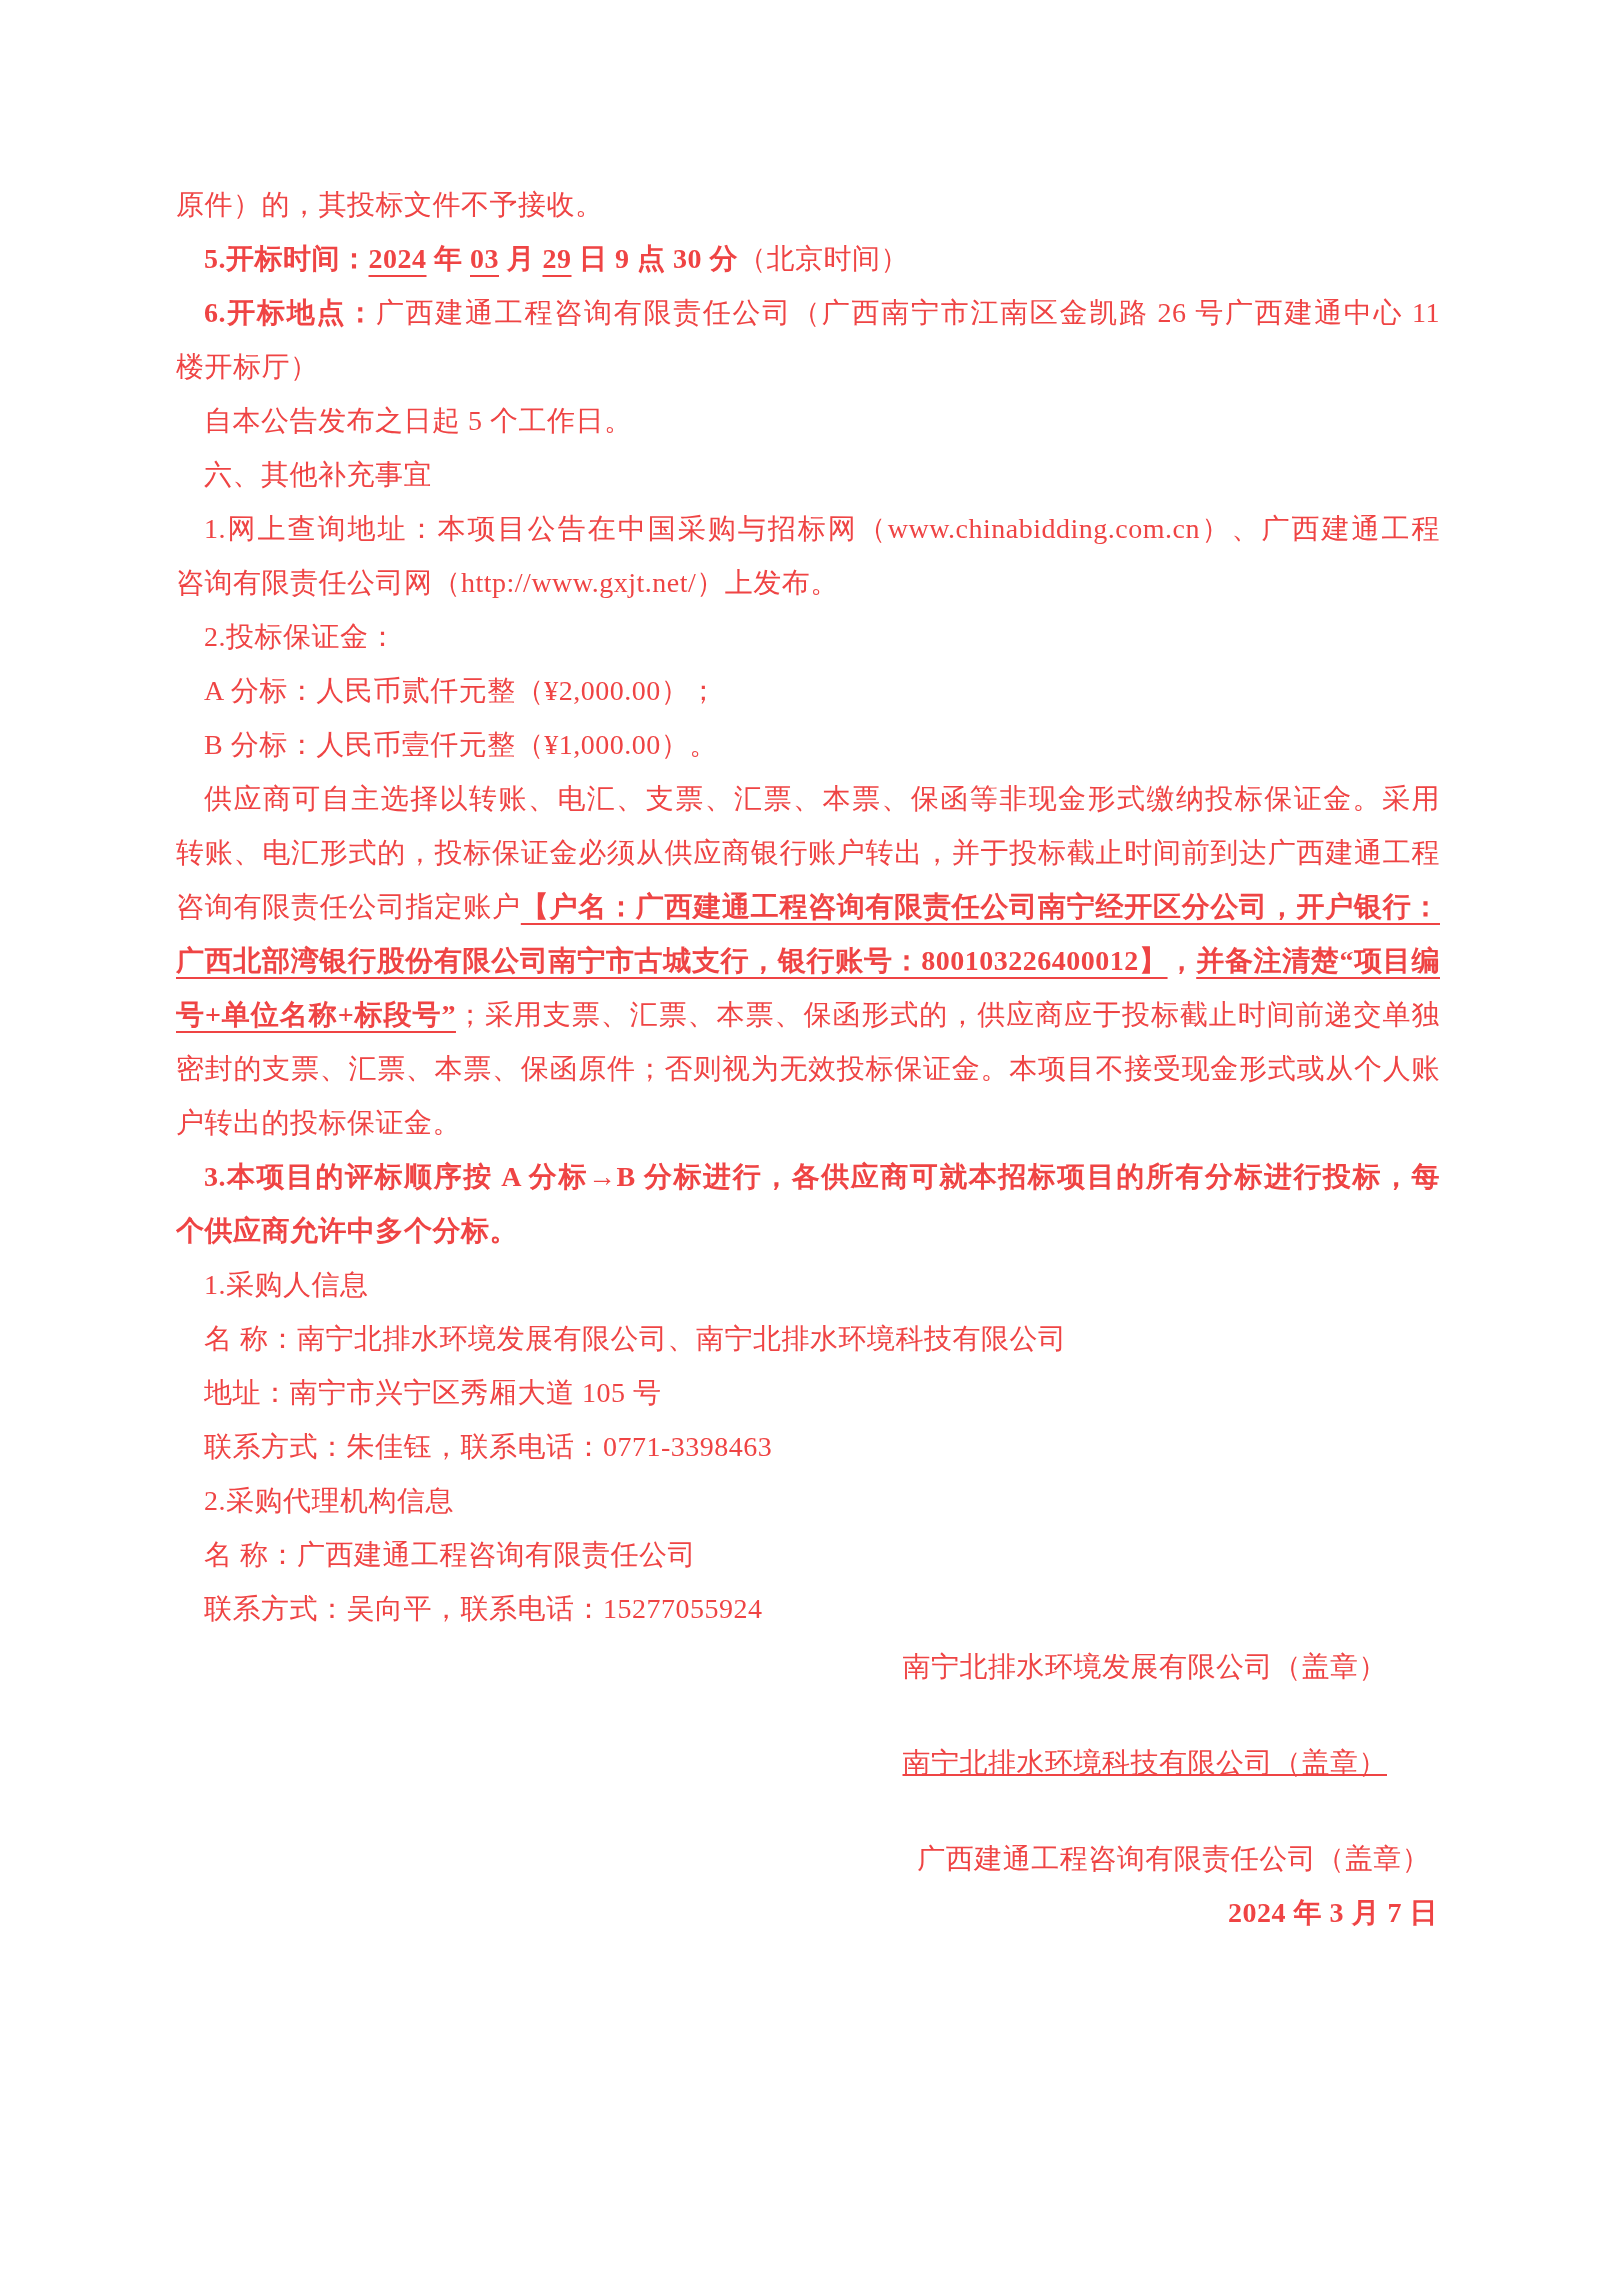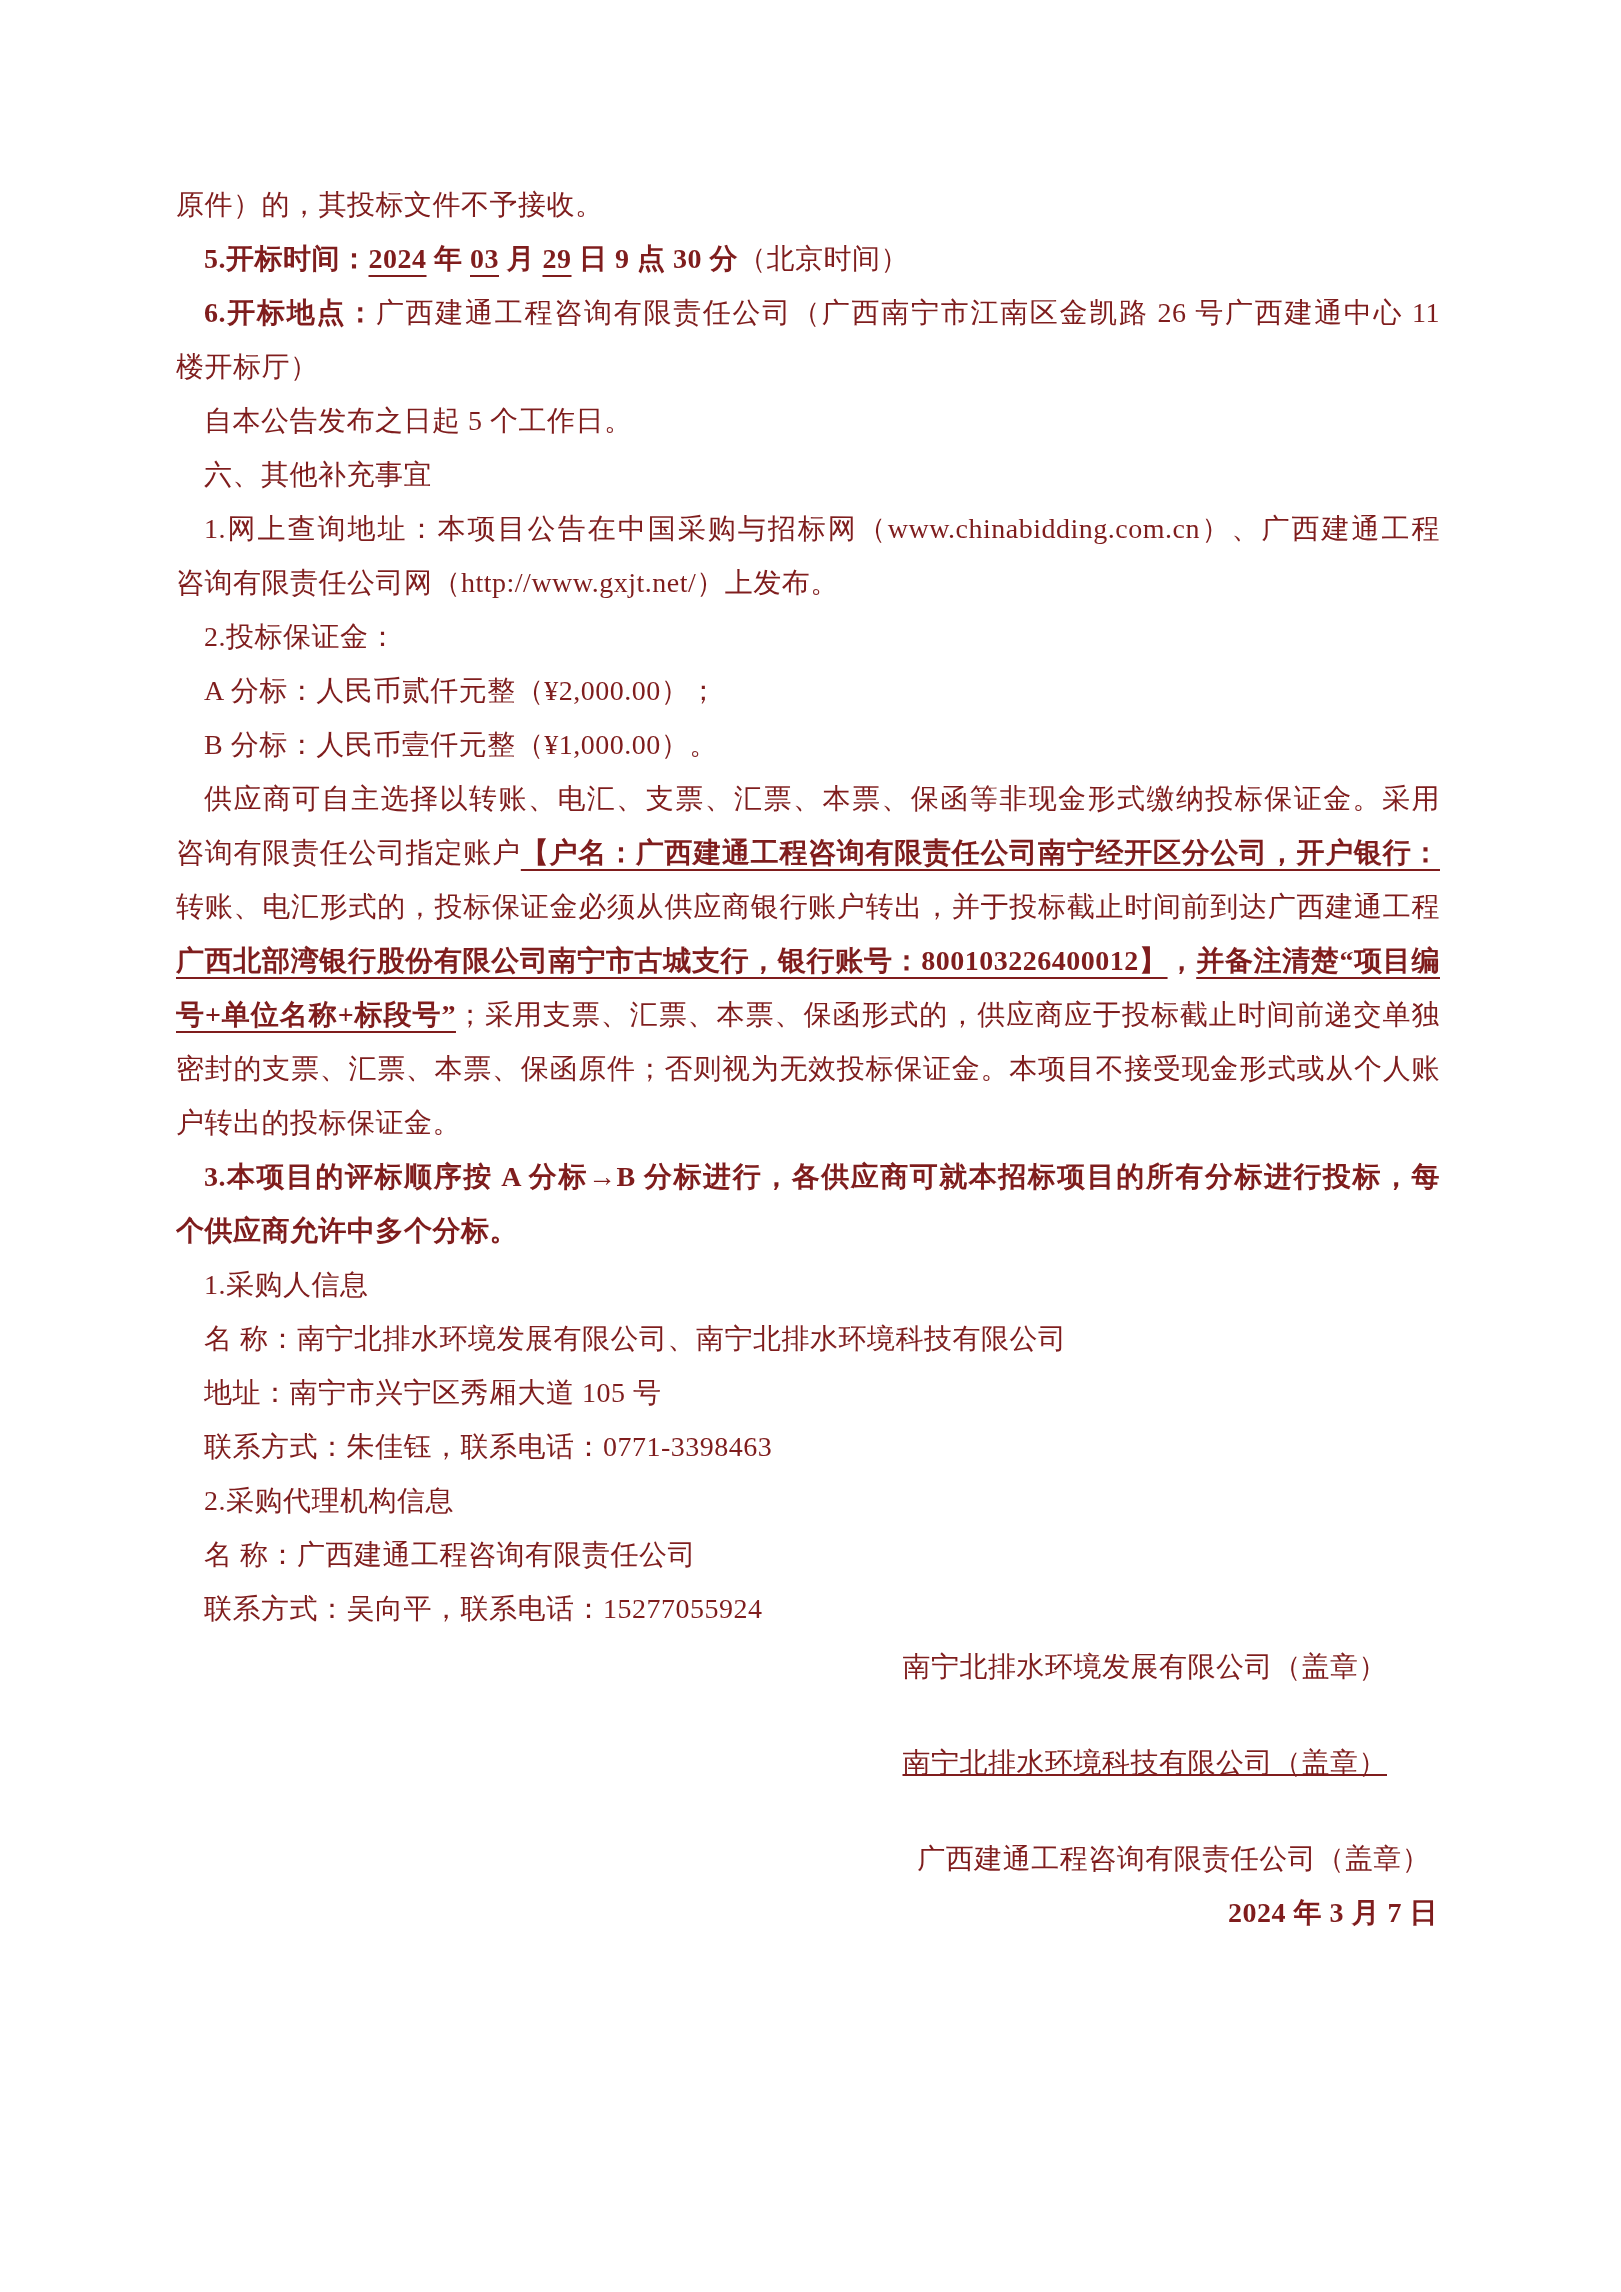--- a/index.html
+++ b/index.html
@@ -3,21 +3,21 @@
 <meta charset="utf-8">
 <style>
   html, body { margin: 0; padding: 0; background: #ffffff; }
   .page {
     position: relative;
     width: 1621px;
     height: 2293px;
     background: #ffffff;
     overflow: hidden;
     font-family: "Liberation Serif", "DejaVu Serif", serif;
-    color: #7f1d1d;
+    color: #ef4444;
   }
   .doc-col {
     position: absolute;
     left: 176px;
     top: 178px;
     width: 1264px;
   }
   .doc-line {
     height: 54px;
     line-height: 54px;
@@ -55,22 +55,22 @@
         <div class="doc-line indent justify"><span class="b">6.开标地点：</span><span>广西建通工程咨询有限责任公司（广西南宁市江南区金凯路 26 号广西建通中心 11</span></div>
         <div class="doc-line"><span>楼开标厅）</span></div>
         <div class="doc-line indent"><span>自本公告发布之日起 5 个工作日。</span></div>
         <div class="doc-line indent"><span>六、其他补充事宜</span></div>
         <div class="doc-line indent justify"><span>1.网上查询地址：本项目公告在中国采购与招标网（www.chinabidding.com.cn）、广西建通工程</span></div>
         <div class="doc-line"><span>咨询有限责任公司网（http://www.gxjt.net/）上发布。</span></div>
         <div class="doc-line indent"><span>2.投标保证金：</span></div>
         <div class="doc-line indent"><span>A 分标：人民币贰仟元整（¥2,000.00）；</span></div>
         <div class="doc-line indent"><span>B 分标：人民币壹仟元整（¥1,000.00）。</span></div>
         <div class="doc-line indent justify"><span>供应商可自主选择以转账、电汇、支票、汇票、本票、保函等非现金形式缴纳投标保证金。采用</span></div>
+        <div class="doc-line justify"><span>转账、电汇形式的，投标保证金必须从供应商银行账户转出，并于投标截止时间前到达广西建通工程</span></div>
         <div class="doc-line justify"><span>咨询有限责任公司指定账户</span><span class="b u">【户名：广西建通工程咨询有限责任公司南宁经开区分公司，开户银行：</span></div>
-        <div class="doc-line justify"><span>转账、电汇形式的，投标保证金必须从供应商银行账户转出，并于投标截止时间前到达广西建通工程</span></div>
         <div class="doc-line justify"><span class="b u">广西北部湾银行股份有限公司南宁市古城支行，银行账号：800103226400012】</span><span class="b">，</span><span class="b u">并备注清楚“项目编</span></div>
         <div class="doc-line justify"><span class="b u">号+单位名称+标段号”</span><span>；采用支票、汇票、本票、保函形式的，供应商应于投标截止时间前递交单独</span></div>
         <div class="doc-line justify"><span>密封的支票、汇票、本票、保函原件；否则视为无效投标保证金。本项目不接受现金形式或从个人账</span></div>
         <div class="doc-line"><span>户转出的投标保证金。</span></div>
         <div class="doc-line indent justify"><span class="b">3.本项目的评标顺序按 A 分标→B 分标进行，各供应商可就本招标项目的所有分标进行投标，每</span></div>
         <div class="doc-line"><span class="b">个供应商允许中多个分标。</span></div>
         <div class="doc-line indent"><span>1.采购人信息</span></div>
         <div class="doc-line indent"><span>名 称：南宁北排水环境发展有限公司、南宁北排水环境科技有限公司</span></div>
         <div class="doc-line indent"><span>地址：南宁市兴宁区秀厢大道 105 号</span></div>
         <div class="doc-line indent"><span>联系方式：朱佳钰，联系电话：0771-3398463</span></div>

